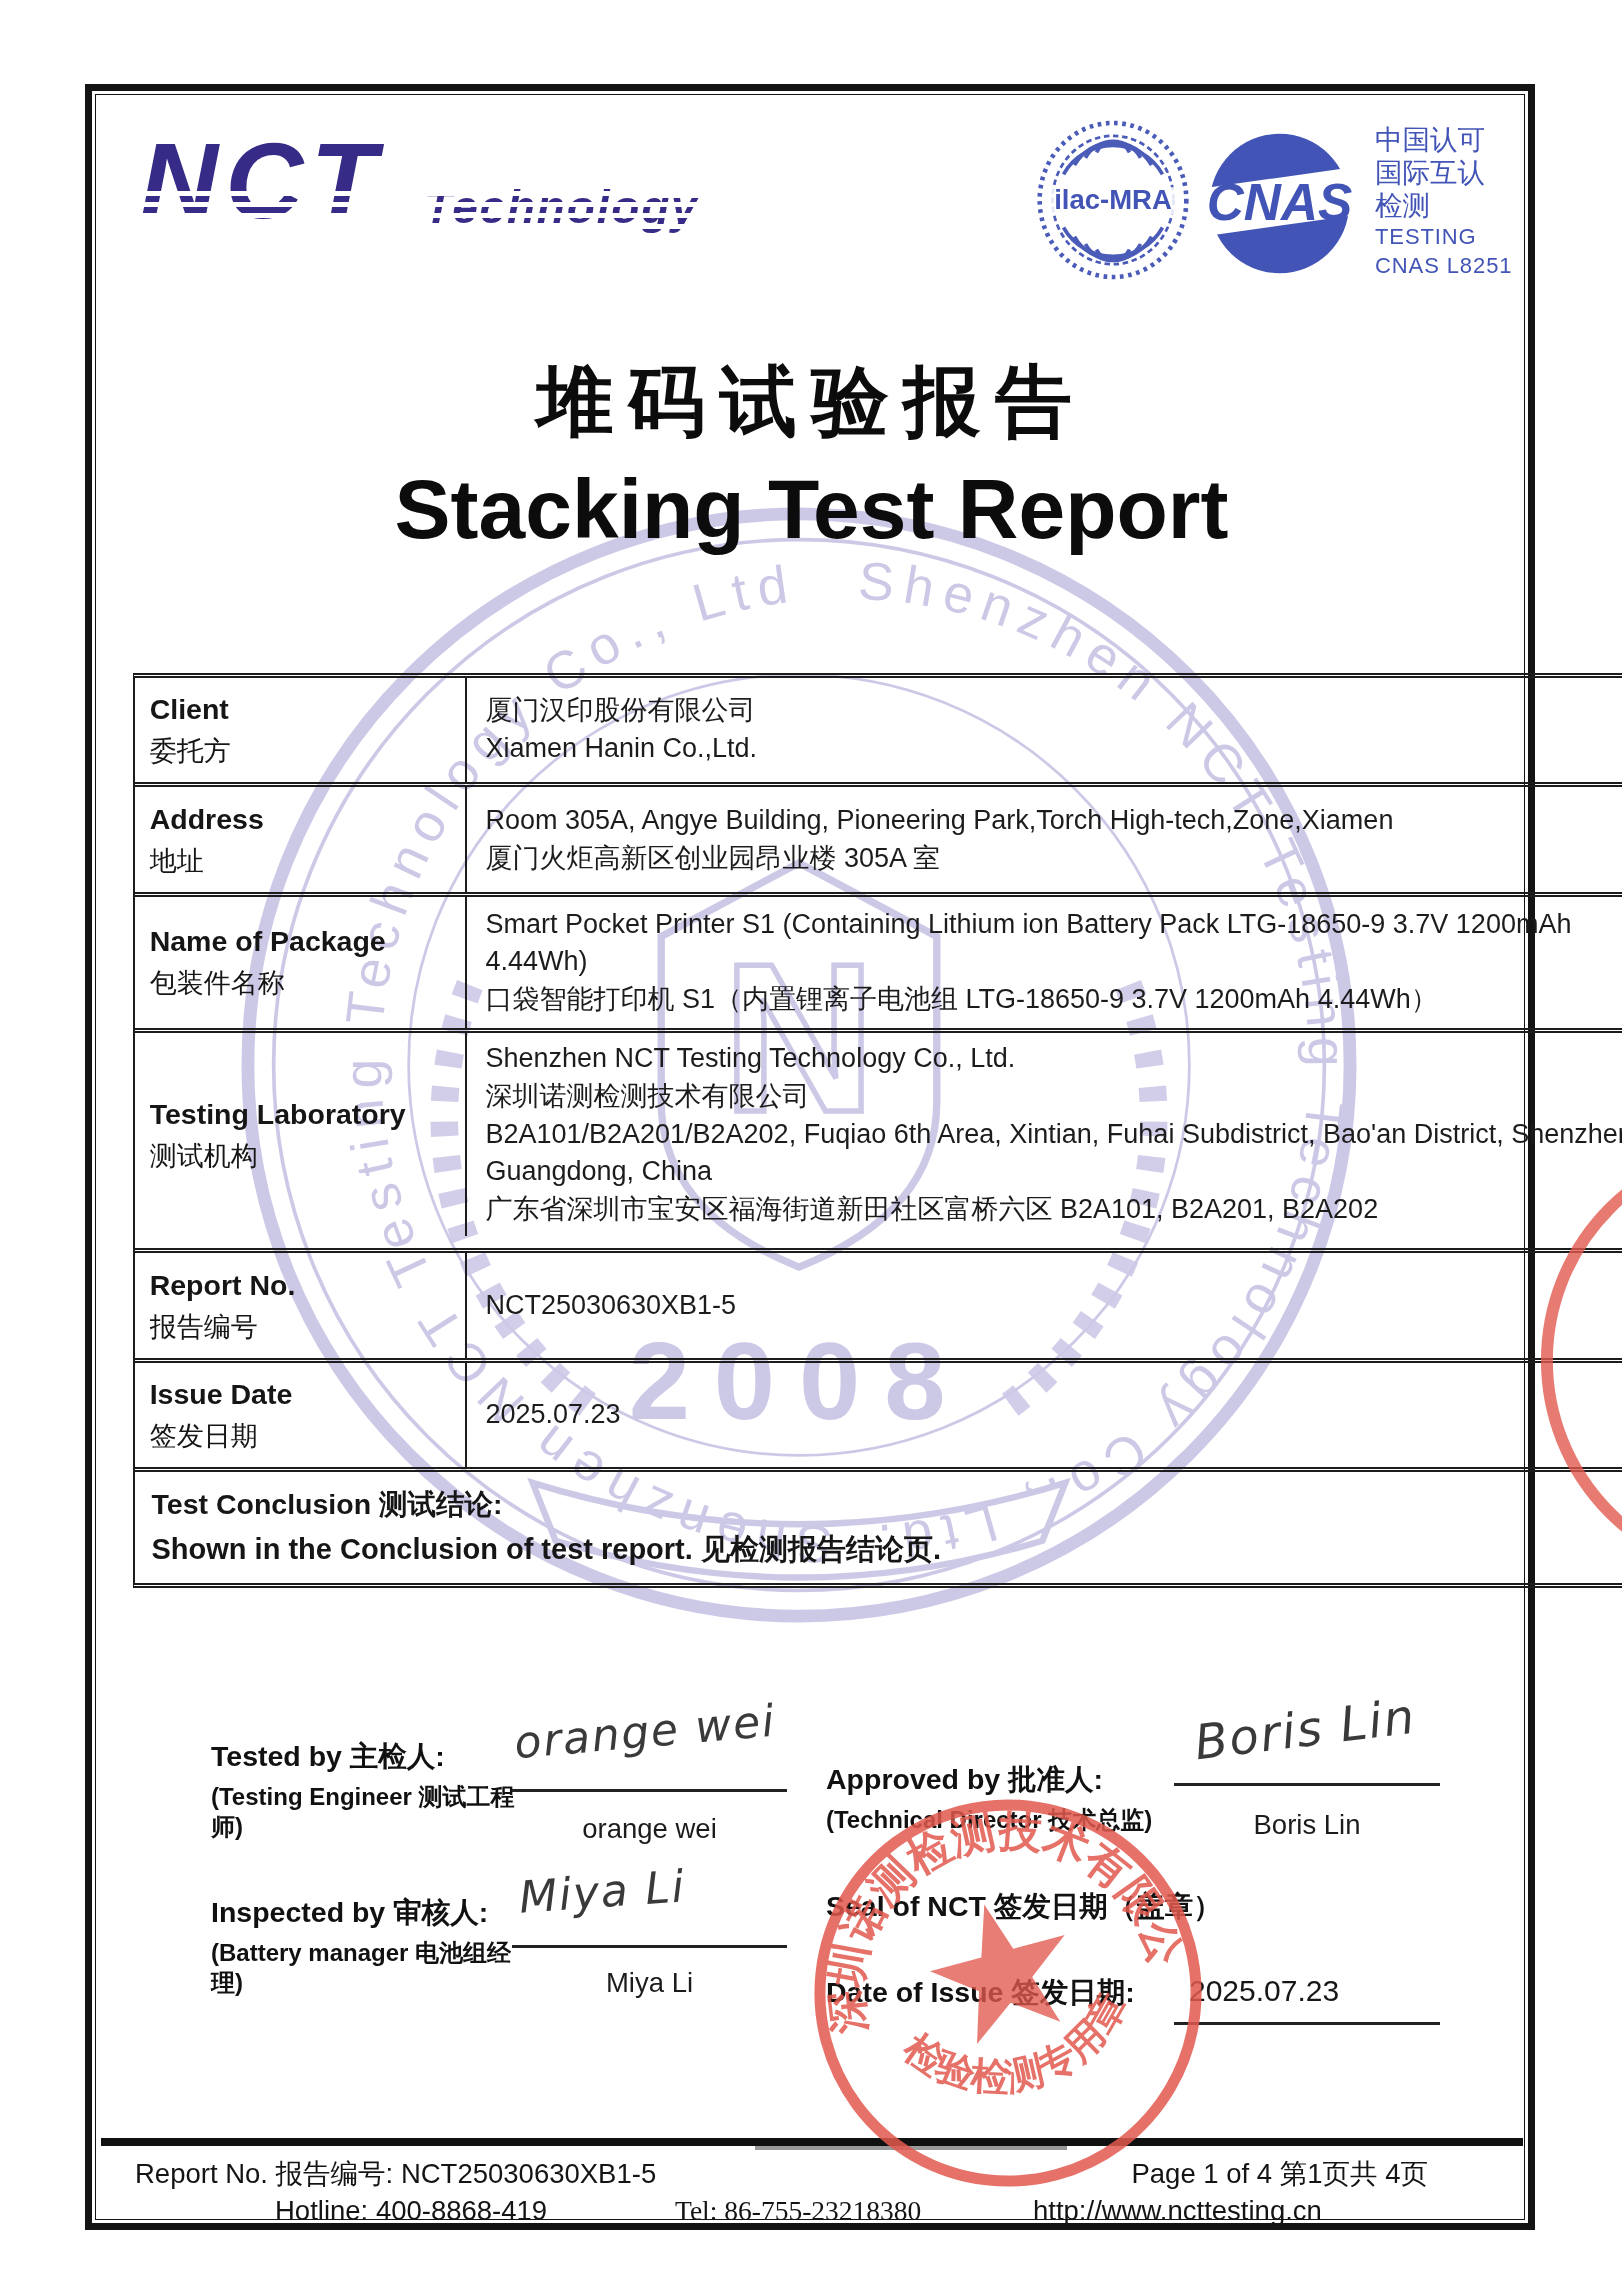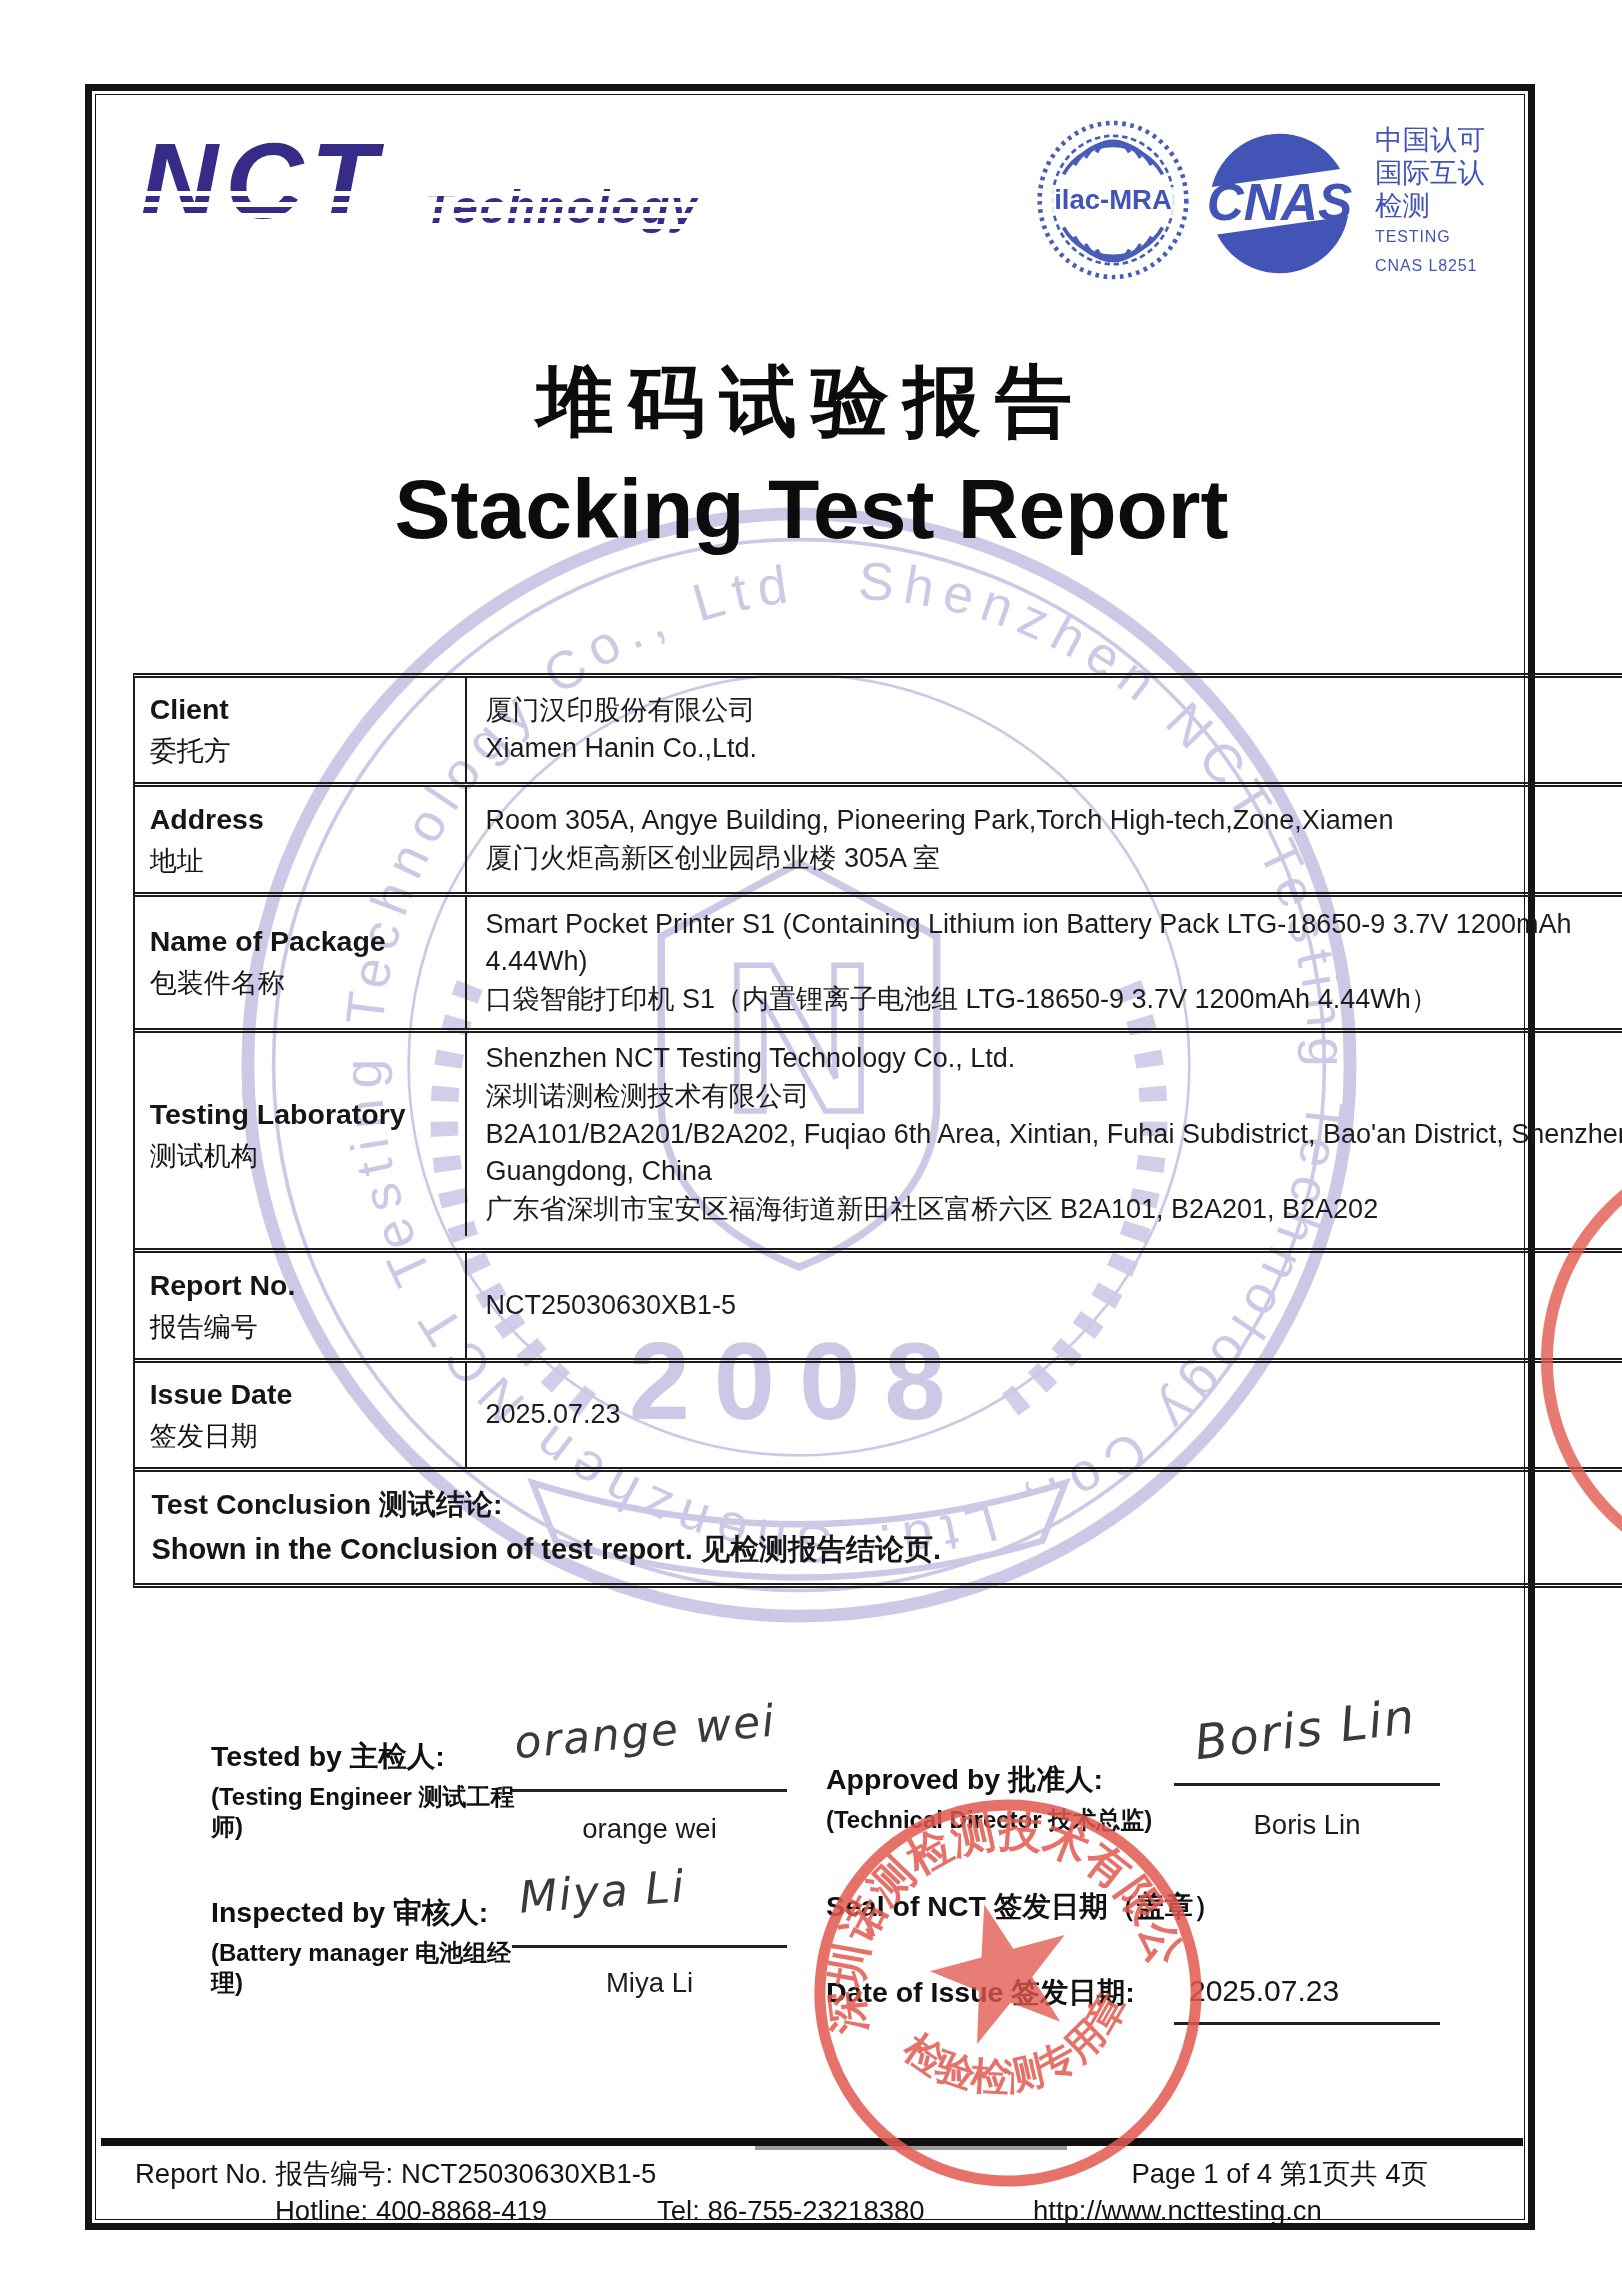--- a/index.html
+++ b/index.html
@@ -33,21 +33,21 @@
   .logo-stripes{
     position:absolute;left:129px;top:185px;width:606px;height:66px;z-index:3;
     background:repeating-linear-gradient(to bottom,
       rgba(255,255,255,0) 0 6.4px,#ffffff 6.4px 11px);
   }
   .acc-text{
     position:absolute;left:1375px;top:123px;z-index:2;
     color:#4254b5;font-weight:normal;text-align:left;
   }
   .acc-text .cn{font-size:27.5px;line-height:33px;}
-  .acc-text .en{font-size:16px;line-height:29px;letter-spacing:0.9px;}
+  .acc-text .en{font-size:22px;line-height:29px;letter-spacing:0.9px;}
 
   
   .title-cn{
     position:absolute;left:0;top:351px;width:1623px;text-align:center;
     font-size:77px;font-weight:bold;letter-spacing:14.7px;color:#0c0c0c;z-index:2;
   }
   .title-en{
     position:absolute;left:0;top:461px;width:1623px;text-align:center;
     font-size:84px;font-weight:bold;letter-spacing:0px;color:#0c0c0c;z-index:2;
   }
@@ -285,15 +285,15 @@
   <path id="edgeArc" d="M 248,425 A 175,175 0 0 0 248,75" fill="none"></path>
   <text font-size="50" font-weight="bold" fill="#e2594e" font-family="DejaVu Sans, Liberation Sans, sans-serif">
     <textPath href="#edgeArc" startOffset="6%">深圳诺测检测技术有限公司</textPath>
   </text>
 </svg>
 
 <div class="footer-sep"></div>
 <div class="abs footer-text" style="left:135px;top:2156px;">Report No. 报告编号: NCT25030630XB1-5</div>
 <div class="abs footer-text" style="left:973px;top:2156px;width:455px;text-align:right;">Page 1 of 4 第1页共 4页</div>
 <div class="abs footer-text" style="left:275px;top:2195px;">Hotline: 400-8868-419</div>
-<div class="abs footer-text" style="left:657px;top:2195px;">Tel: 86-755-23218380</div>
+<div class="abs footer-text" style="left:675px;top:2195px;font-family:Liberation Serif, serif;">Tel: 86-755-23218380</div>
 <div class="abs footer-text" style="left:1033px;top:2195px;">http://www.ncttesting.cn</div>
 
 
 </body></html>

